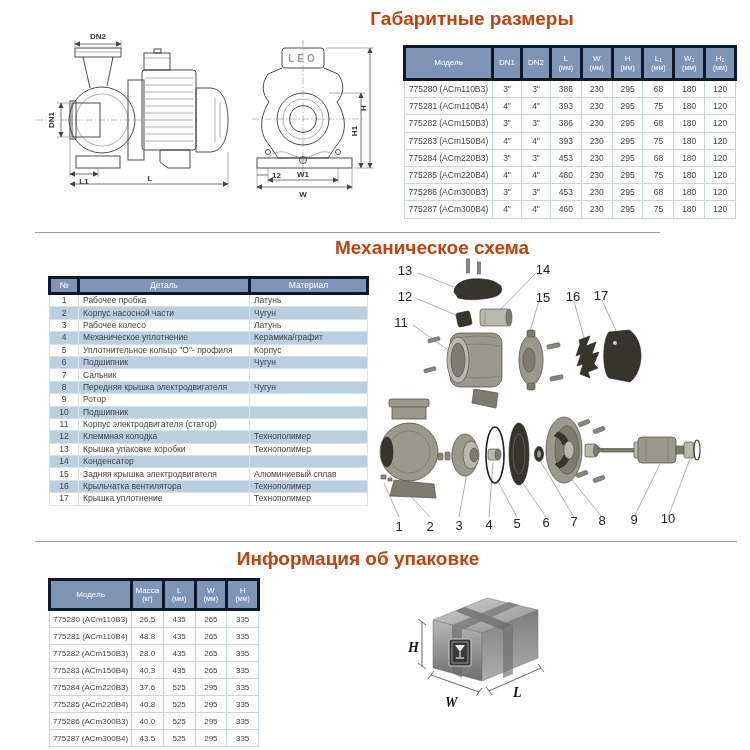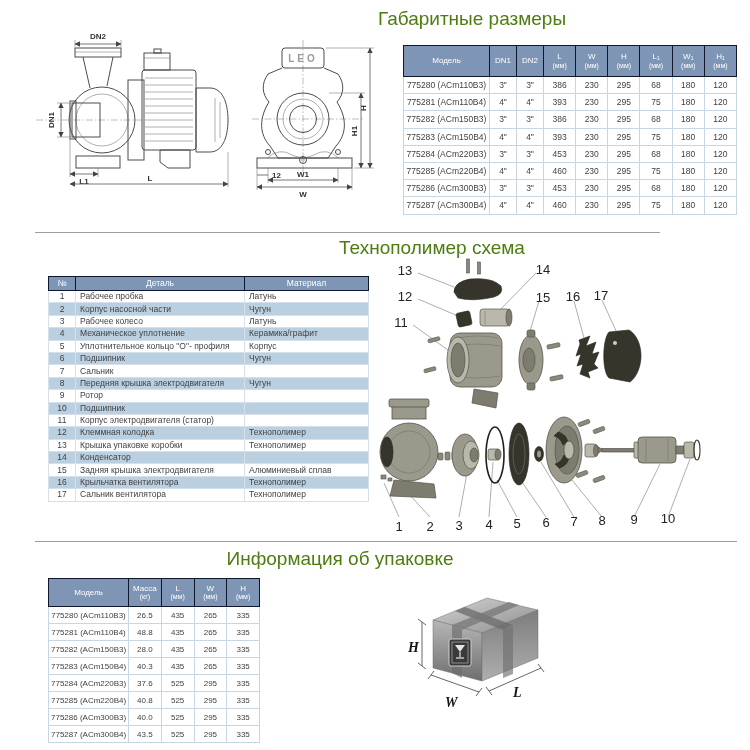--- a/index.html
+++ b/index.html
@@ -1,29 +1,29 @@
 <!DOCTYPE html>
 <html><head>
 <meta charset="utf-8">
 <style>
   html,body{margin:0;padding:0;background:#fff;}
   .page{position:relative;width:750px;height:750px;background:#fff;overflow:hidden;
         font-family:"Liberation Sans",sans-serif;color:#3a3a3a;}
-  .sec-title{position:absolute;margin:0;font-size:19px;font-weight:400;color:#4d7c0f;
+  .sec-title{position:absolute;margin:0;font-size:19px;font-weight:700;color:#c2410c;
              transform:translateX(-50%);white-space:nowrap;}
   #t-dim{left:472px;top:8px;}
   #t-str{left:432px;top:237px;}
-  #t-pack{left:340px;top:548px;}
+  #t-pack{left:358px;top:548px;}
   .hr{position:absolute;height:1px;background:#9e9e9e;}
   #hr1{left:35px;top:232px;width:625px;}
   #hr2{left:35px;top:541px;width:702px;}
 
   
   .tbl{position:absolute;border-collapse:collapse;table-layout:fixed;color:#3f3f3f;}
-  .tbl th{background:#7e95b5;color:#fff;font-weight:400;border:1px solid #0f172a;
+  .tbl th{background:#7e95b5;color:#fff;font-weight:400;border:3px solid #0f172a;
           vertical-align:middle;text-align:center;padding:0;line-height:1.15;}
   .tbl td{border:1px solid #c8d6e4;background:#fff;text-align:center;padding:0 2px;
           overflow:hidden;white-space:nowrap;}
   .tbl .unit{font-size:7px;}
 
   #dim-table{left:403px;top:45px;width:334px;font-size:8.5px;}
   #dim-table th{height:30px;font-size:8px;}
   #dim-table td{height:16.2px;}
   #dim-table th:nth-child(1){width:85px;}
   #dim-table th:nth-child(2),#dim-table th:nth-child(3){width:26px;}
@@ -302,21 +302,21 @@
           <td>295</td>
           <td>75</td>
           <td>180</td>
           <td>120</td>
         </tr>
       </tbody>
     </table>
 
   <div class="hr" id="hr1"></div>
 
-  <h2 class="sec-title" id="t-str">Технополимер схема</h2>
+  <h2 class="sec-title" id="t-str">Механическое схема</h2>
 
   <table class="tbl" id="parts-table">
       <thead>
         <tr>
           <th>
             <div>№</div>
           </th>
           <th>
             <div>Деталь</div>
           </th>
@@ -401,21 +401,21 @@
           <td>Задняя крышка электродвигателя</td>
           <td>Алюминиевый сплав</td>
         </tr>
         <tr>
           <td>16</td>
           <td>Крыльчатка вентилятора</td>
           <td>Технополимер</td>
         </tr>
         <tr>
           <td>17</td>
-          <td>Сальник вентилятора</td>
+          <td>Крышка уплотнение</td>
           <td>Технополимер</td>
         </tr>
       </tbody>
     </table>
 
   <svg class="drw" id="exploded" width="372" height="300" viewBox="0 0 372 300">
 
     <g class="ldr">
       <line x1="40" y1="17" x2="76" y2="31"></line>
         <line x1="40" y1="43" x2="80" y2="60"></line>

